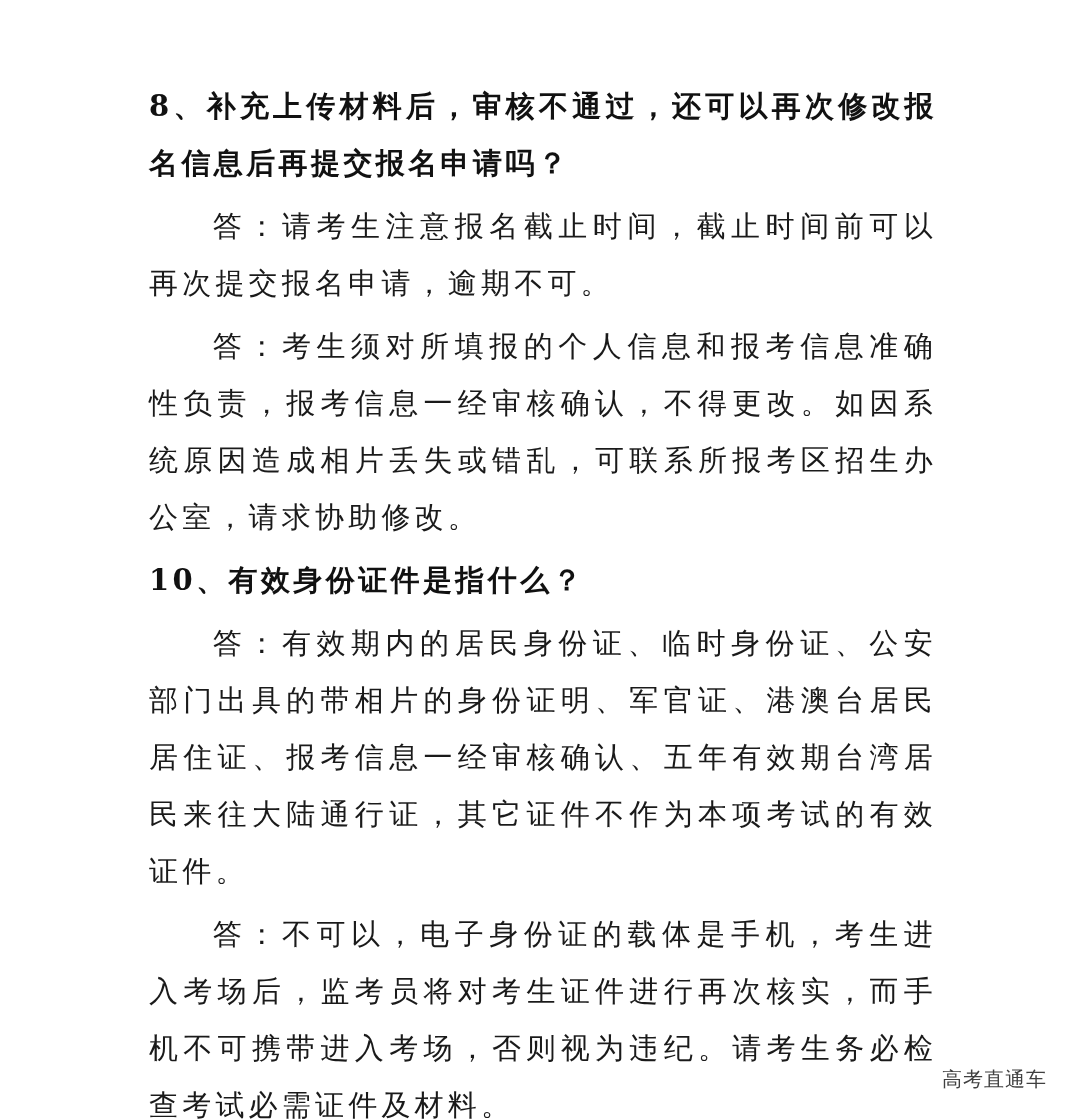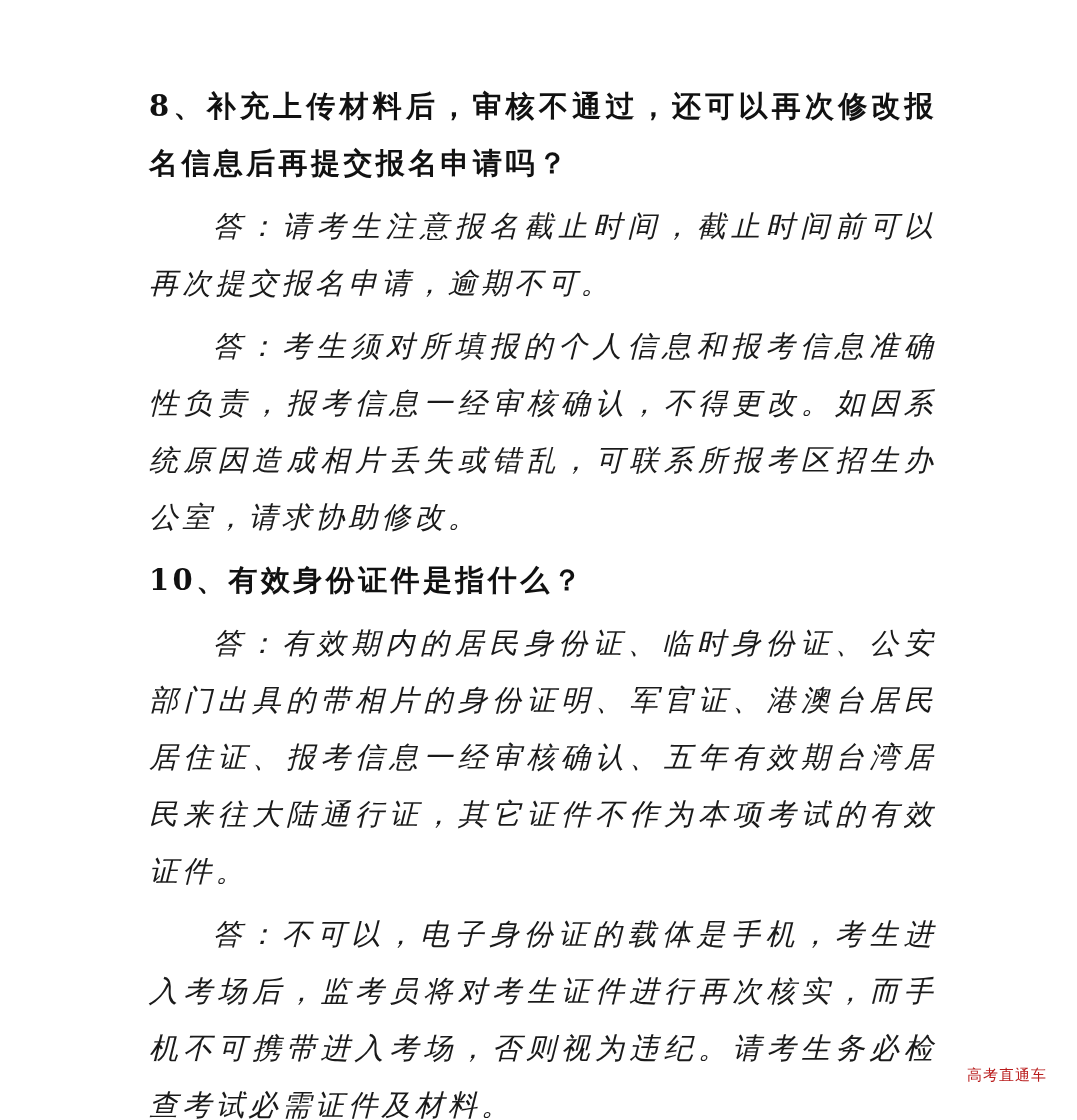--- a/index.html
+++ b/index.html
@@ -9,25 +9,25 @@
     color: #111111;
   }
   .doc {
     position: absolute; left: 143px; top: 72px; width: 800px;
   }
   .q, .a {
     margin: 6px; font-size: 29px; line-height: 57px; letter-spacing: 4.2px;
     text-align: justify; text-justify: inter-character;
   }
   .q { font-weight: bold; letter-spacing: 3.4px; }
-  .a { text-indent: 2.2em; color: #1a1a1a; font-style: italic; }
+  .a { text-indent: 2.2em; color: #1a1a1a; }
   .watermark {
     position: absolute; right: 30px; top: 1066px;
     font-family: Liberation Mono, monospace;
-    font-size: 15px; color: #b91c1c; letter-spacing: 1px;
+    font-size: 20px; color: #404040; letter-spacing: 1px;
   }
 </style>
 </head>
 <body>
 
 <div class="doc">
   <section>
     <p class="q">8、补充上传材料后，审核不通过，还可以再次修改报名信息后再提交报名申请吗？</p>
     <p class="a">答：请考生注意报名截止时间，截止时间前可以再次提交报名申请，逾期不可。</p>
   </section>

